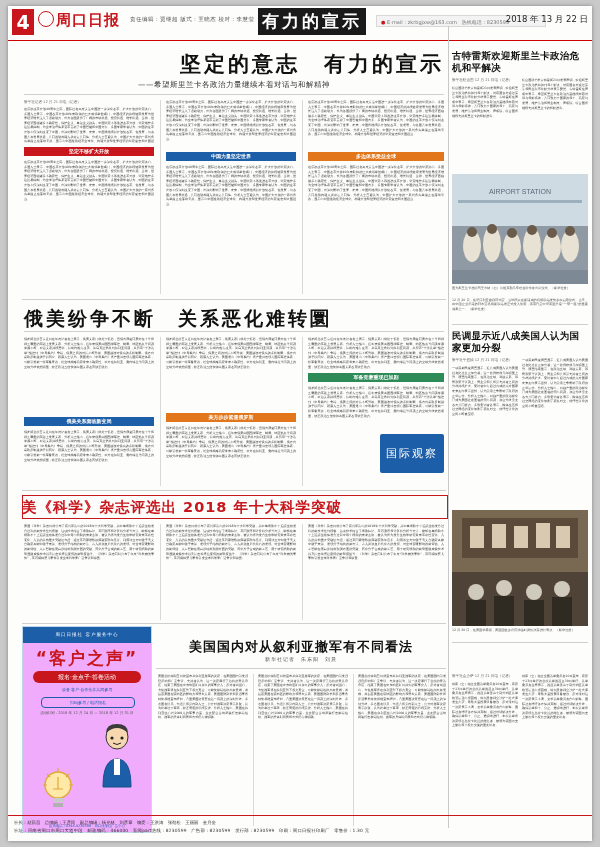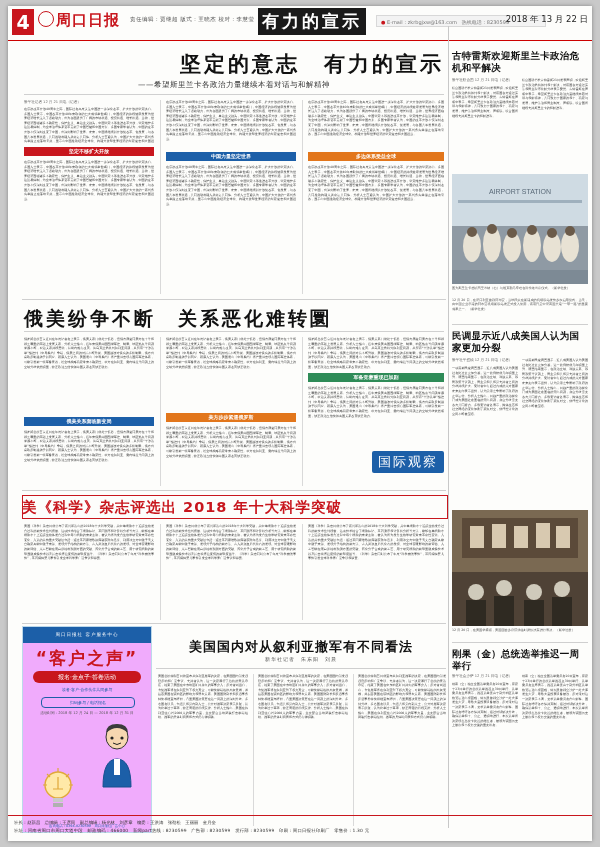--- a/index.html
+++ b/index.html
@@ -93,22 +93,22 @@
   
   .head2{
     position:absolute;left:16px;top:300px;width:420px;
     font-size:19px;font-weight:bold;color:#111;
     letter-spacing:3px;
   }
   .head2-rule{position:absolute;left:16px;top:325px;width:420px;height:1px;background:#d0d0d0;}
 
   .stamp{
     position:absolute;right:10px;bottom:8px;
-    font-size:13px;color:#fff;background:#1c5fa8;
-    padding:2px 6px;border-radius:2px;letter-spacing:2px;
+    font-size:11px;color:#fff;background:#1c5fa8;
+    padding:12px 6px;border-radius:2px;letter-spacing:2px;
   }
 
   
   .head3-box{
     position:absolute;left:14px;top:489px;width:424px;height:22px;
     border:1px solid #c8161d;
   }
   .head3{
     position:absolute;left:14px;top:492px;width:424px;
     font-size:14.5px;font-weight:bold;color:#c8161d;
@@ -378,21 +378,20 @@
         <rect x="14" y="90" width="20" height="26"></rect>
           <rect x="42" y="86" width="20" height="30"></rect>
         <rect x="72" y="90" width="20" height="26"></rect>
           <rect x="100" y="87" width="20" height="29"></rect>
       </g>
     </svg>
   </div>
   <div class="cap" style="left:444px;top:622px;width:136px;height:10px;">12 月 20 日，在美国华盛顿，美国国会参议院就临时拨款法案进行表决。（新华社发）</div>
   <div class="rule" style="left:444px;top:636px;width:136px;height:1px;"></div>
 
-  <div class="rhead" style="left:444px;top:642px;width:136px;">刚果（金）总统选举推迟一周举行</div>
   <div class="byline" style="left:444px;top:668px;width:66px;">新华社金沙萨 12 月 21 日电（记者）</div>
   <div class="txt" style="position:absolute;left:444px;top:676px;width:66px;height:144px;">刚果（金）独立全国选举委员会20日宣布，原定于23日举行的总统选举推迟至30日举行。选举委员会主席表示，推迟选举是由于部分地区选举物资运送出现困难，特别是首都金沙萨一处仓库发生火灾，导致大量投票设备被毁。反对派对这一决定表示不满，要求选举委员会作出解释。国际社会呼吁各方保持克制，通过对话解决分歧，确保选举和平、公正、透明地进行。本次选举将决定现任总统卡比拉的继任者，被视为该国历史上首次和平权力交接的重要机会。</div>
   <div class="txt" style="position:absolute;left:514px;top:668px;width:66px;height:152px;">刚果（金）独立全国选举委员会20日宣布，原定于23日举行的总统选举推迟至30日举行。选举委员会主席表示，推迟选举是由于部分地区选举物资运送出现困难，特别是首都金沙萨一处仓库发生火灾，导致大量投票设备被毁。反对派对这一决定表示不满，要求选举委员会作出解释。国际社会呼吁各方保持克制，通过对话解决分歧，确保选举和平、公正、透明地进行。本次选举将决定现任总统卡比拉的继任者，被视为该国历史上首次和平权力交接的重要机会。</div>
 
   <div class="footer">
     <div>社长：赵新昌　总编辑：王彦民　副总编辑：杨光林　刘彦章　编委：王洪涛　张劲松　王丽丽　金月全</div>
     <div class="l2">社址：河南省周口市周口大道中段　邮政编码：466000　新闻part热线：8230599　广告部：8230599　发行部：8230599　印刷：周口日报社印刷厂　零售价：1.30 元</div>
   </div>
 
 </div>

